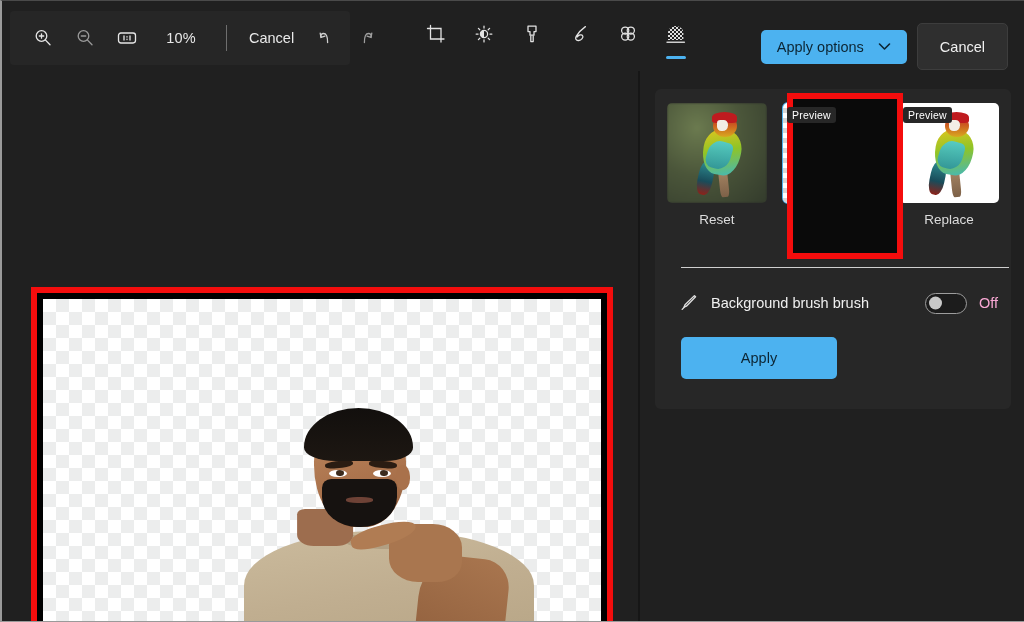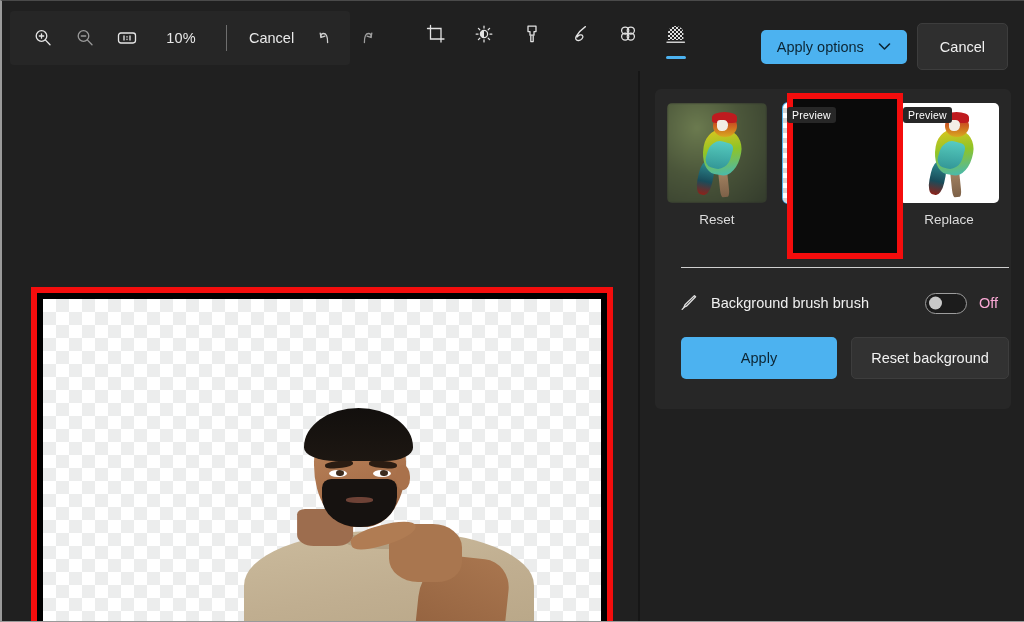--- a/index.html
+++ b/index.html
@@ -791,18 +791,17 @@
         </span>
         <span class="brush-label">Background brush brush</span>
         <span class="toggle">
           <span class="knob"></span>
         </span>
         <span class="toggle-state">Off</span>
       </div>
 
       <div class="action-row">
         <button class="btn-apply">Apply</button>
-        <button class="btn-reset-bg">Reset background</button>
       </div>
     </div>
   </div>
 
 </div>
 
 </body></html>

